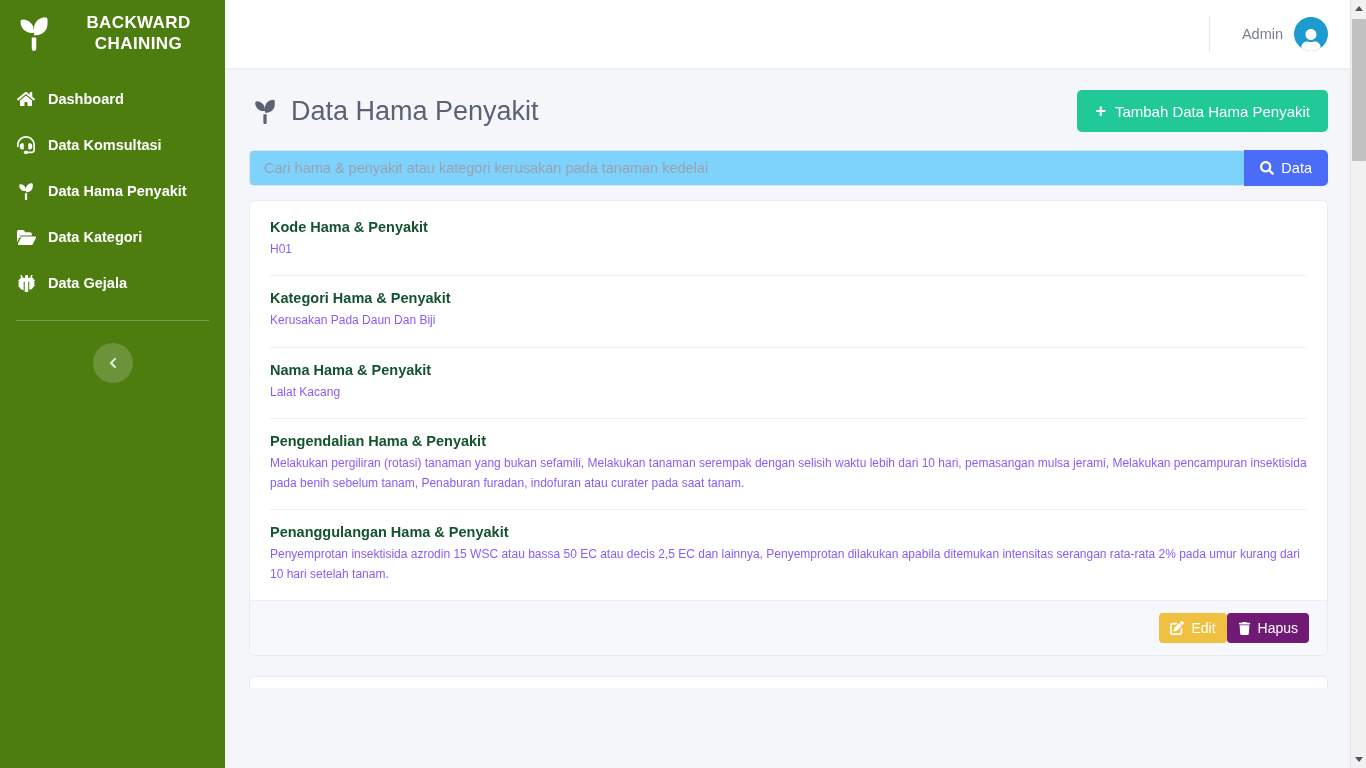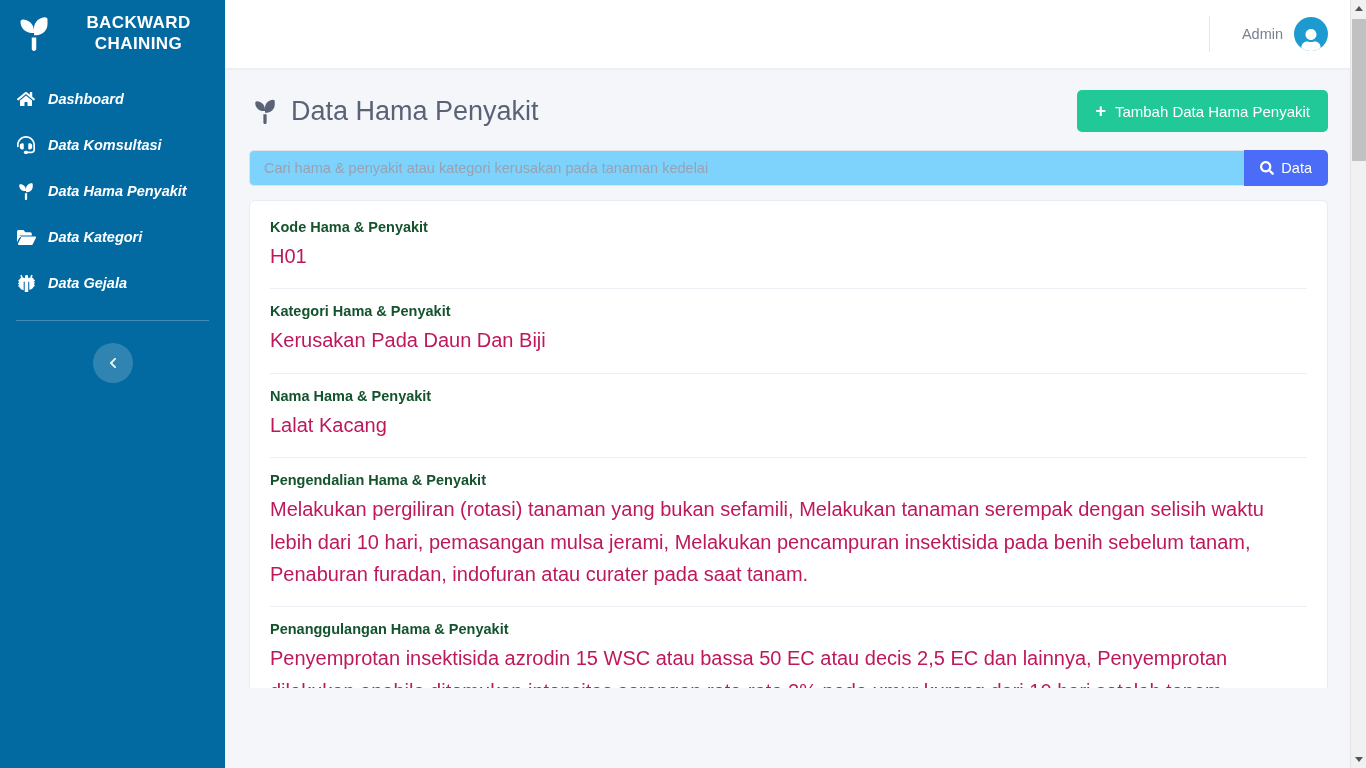--- a/index.html
+++ b/index.html
@@ -10,21 +10,21 @@
     overflow: hidden;
     font-family: "Liberation Sans", sans-serif;
     background: #f4f6fa;
   }
   .app { display: flex; width: 1366px; height: 768px; position: relative; }
 
   
   .sidebar {
     width: 225px;
     min-width: 225px;
-    background: #0369a1;
+    background: #4d7c0f;
     height: 768px;
     overflow: hidden;
     position: relative;
     color: #ffffff;
   }
   .brand {
     display: flex;
     align-items: center;
     padding: 10px 12px 12px 14px;
     height: 68px;
@@ -33,21 +33,21 @@
   .brand-icon { width: 40px; height: 40px; flex: 0 0 40px; display:flex; align-items:center; justify-content:center; }
   .brand-text {
     font-size: 17px;
     font-weight: bold;
     letter-spacing: 0.4px;
     line-height: 1.25;
     text-align: center;
     flex: 1;
     color: #ffffff;
   }
-  .nav { margin-top: 8px; font-style: italic; }
+  .nav { margin-top: 8px; }
   .nav-item {
     display: flex;
     align-items: center;
     gap: 12px;
     padding: 10px 14px 10px 16px;
     height: 46px;
     cursor: pointer;
     color: #ffffff;
     font-size: 14.5px;
     font-weight: bold;
@@ -195,22 +195,22 @@
   .card-body { padding: 4px 20px 0 20px; }
   .field { padding: 14px 0 16px 0; border-bottom: 1px solid #eceff4; }
   .field:last-child { border-bottom: none; }
   .field-label {
     font-size: 14.5px;
     font-weight: bold;
     color: #14532d;
     margin-bottom: 5px;
   }
   .field-value {
-    font-size: 20px;
-    color: #be185d;
+    font-size: 12px;
+    color: #8b5cf6;
     line-height: 1.62;
   }
   .card-footer {
     background: #f7f8fb;
     border-top: 1px solid #eceff4;
     border-radius: 0 0 6px 6px;
     padding: 12px 18px;
     display: flex;
     justify-content: flex-end;
   }

